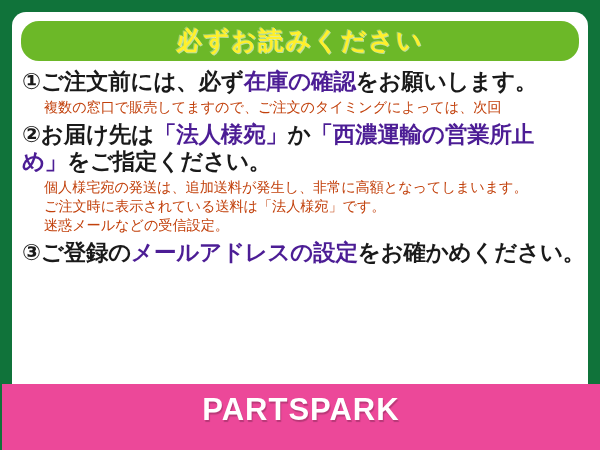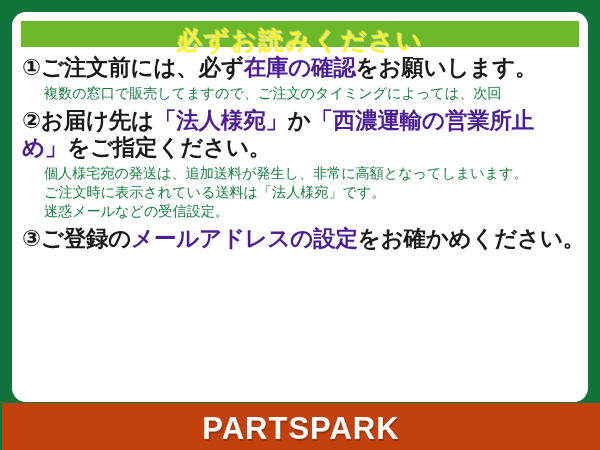--- a/index.html
+++ b/index.html
@@ -20,22 +20,22 @@
     background: #10733A;
     overflow: hidden;
   }
 
   
   #footer-bar {
     position: absolute;
     left: 2px;
     right: 0;
     bottom: 0;
-    height: 47px;
-    background: #c2410c;
+    height: 66px;
+    background: #ec4899;
   }
   #footer-logo {
     position: absolute;
     left: 0;
     right: 0;
     top: 0;
     height: 58px;
     line-height: 52px;
     text-align: center;
     color: #ffffff;
@@ -54,23 +54,24 @@
     width: 576px;
     height: 390px;
     box-sizing: border-box;
     background: #ffffff;
     border-radius: 14px;
     overflow: hidden;
   }
 
   #title-banner {
     margin: 9px 9px 0 9px;
-    height: 26px;
+    height: 40px;
     background: #6CB828;
     text-align: center;
+    border-radius: 18px;
   }
   #title-text {
     display: block;
     line-height: 38px;
     color: #FFF02A;
     font-size: 25px;
     font-weight: bold;
     letter-spacing: 2px;
     text-shadow: 1px 1px 0 rgba(255,255,255,0.55), -1px -1px 0 rgba(255,255,255,0.35);
   }
@@ -88,21 +89,21 @@
     line-height: 1.23;
     letter-spacing: -0.2px;
     white-space: nowrap;
   }
   .item-heading.wrap { white-space: normal; }
 
   .hl { color: #4c1d95; }
 
   .item-detail {
     font-size: 14.2px;
-    color: #15803d;
+    color: #c2410c;
     line-height: 1.33;
     margin: 2px 0 0 22px;
     letter-spacing: -0.1px;
   }
   .item-detail div { white-space: nowrap; }
 </style>
 </head>
 <body>
 
 <div id="notice-banner">

